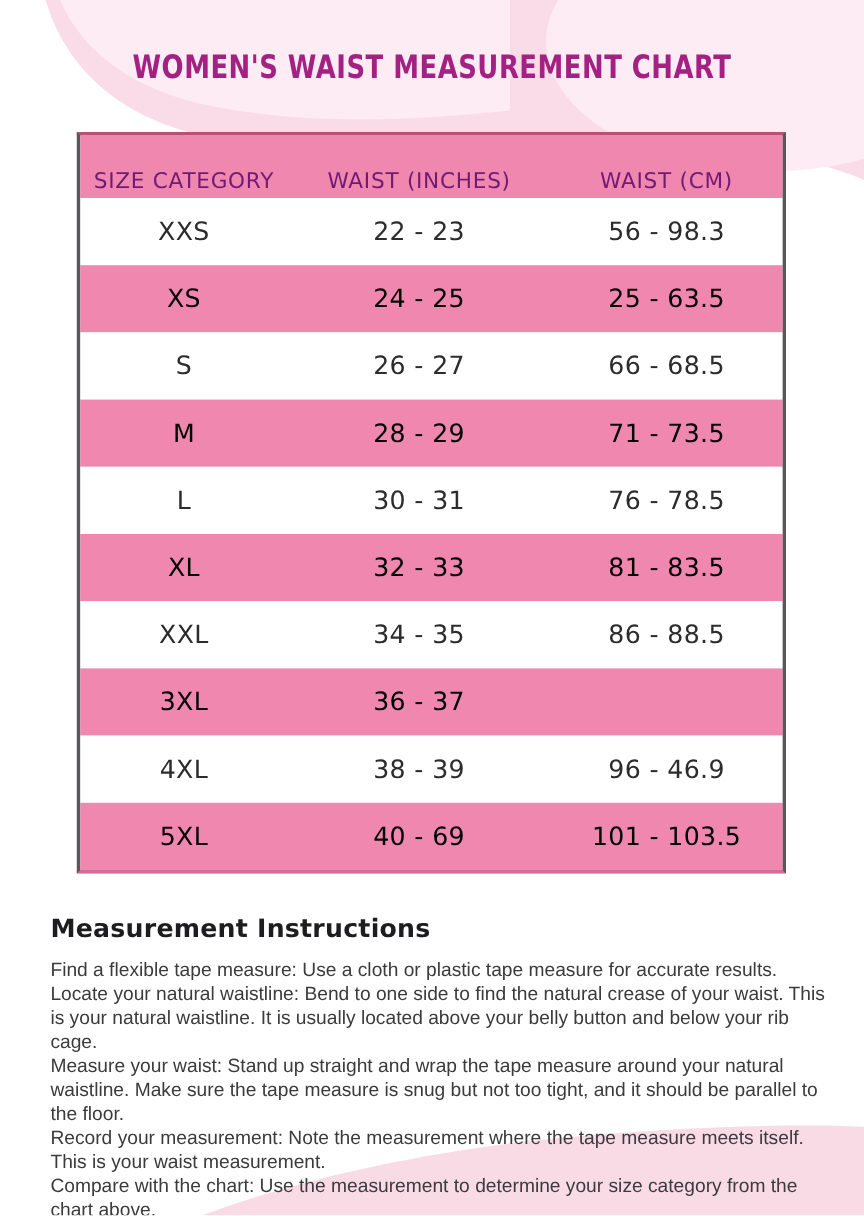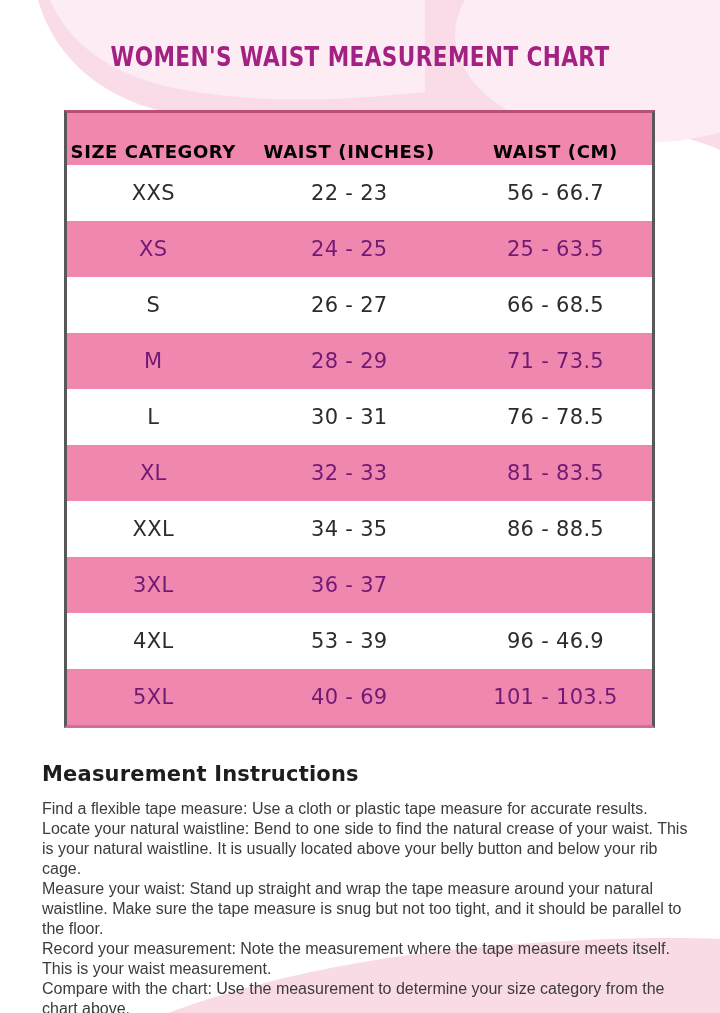--- a/index.html
+++ b/index.html
@@ -33,29 +33,29 @@
     border-right:3px solid var(--border-gray);
     border-top:3px solid var(--border-top-pink);
     border-bottom:3px solid #cf6f98;
     background:#ffffff;
   }
   .thead{
     display:flex;height:52px;background:var(--accent-pink);
   }
   .th{
     display:flex;align-items:center;justify-content:center;
-    color:#000000;font-size:18px;letter-spacing:0.6px;font-weight:700;margin-top:24px;
+    color:#701a75;font-size:18px;letter-spacing:0.6px;font-weight:400;margin-top:24px;
   }
   .trow{display:flex;height:56px;background:#ffffff;}
   .trow.shaded{background:var(--accent-pink);}
   .td{
     display:flex;align-items:center;justify-content:center;
     font-size:21px;color:var(--text-dark);letter-spacing:0.3px;
   }
-  .trow.shaded .td{color:#701a75;}
+  .trow.shaded .td{color:#000000;}
   .th:nth-child(1),.td:nth-child(1){width:29.5%;}
   .th:nth-child(2),.td:nth-child(2){width:37.5%;}
   .th:nth-child(3),.td:nth-child(3){width:33%;}
 
   .instructions{
     position:absolute;left:42px;top:762px;width:650px;z-index:2;
   }
   .instructions h2{
     font-size:21px;font-weight:700;color:#1d1d1f;
     letter-spacing:0.2px;margin-bottom:13px;
@@ -83,21 +83,21 @@
   <div class="size-table">
     <div class="thead">
         <div class="th">SIZE CATEGORY</div>
         <div class="th">WAIST (INCHES)</div>
         <div class="th">WAIST (CM)</div>
       </div>
     <div>
         <div class="trow">
           <div class="td">XXS</div>
           <div class="td">22 - 23</div>
-          <div class="td">56 - 66.7</div>
+          <div class="td">56 - 98.3</div>
         </div>
         <div class="trow shaded">
           <div class="td">XS</div>
           <div class="td">24 - 25</div>
           <div class="td">25 - 63.5</div>
         </div>
         <div class="trow">
           <div class="td">S</div>
           <div class="td">26 - 27</div>
           <div class="td">66 - 68.5</div>
@@ -121,21 +121,21 @@
           <div class="td">XXL</div>
           <div class="td">34 - 35</div>
           <div class="td">86 - 88.5</div>
         </div>
         <div class="trow shaded">
           <div class="td">3XL</div>
           <div class="td">36 - 37</div>
         </div>
         <div class="trow">
           <div class="td">4XL</div>
-          <div class="td">53 - 39</div>
+          <div class="td">38 - 39</div>
           <div class="td">96 - 46.9</div>
         </div>
         <div class="trow shaded">
           <div class="td">5XL</div>
           <div class="td">40 - 69</div>
           <div class="td">101 - 103.5</div>
         </div>
       </div>
   </div>
 

